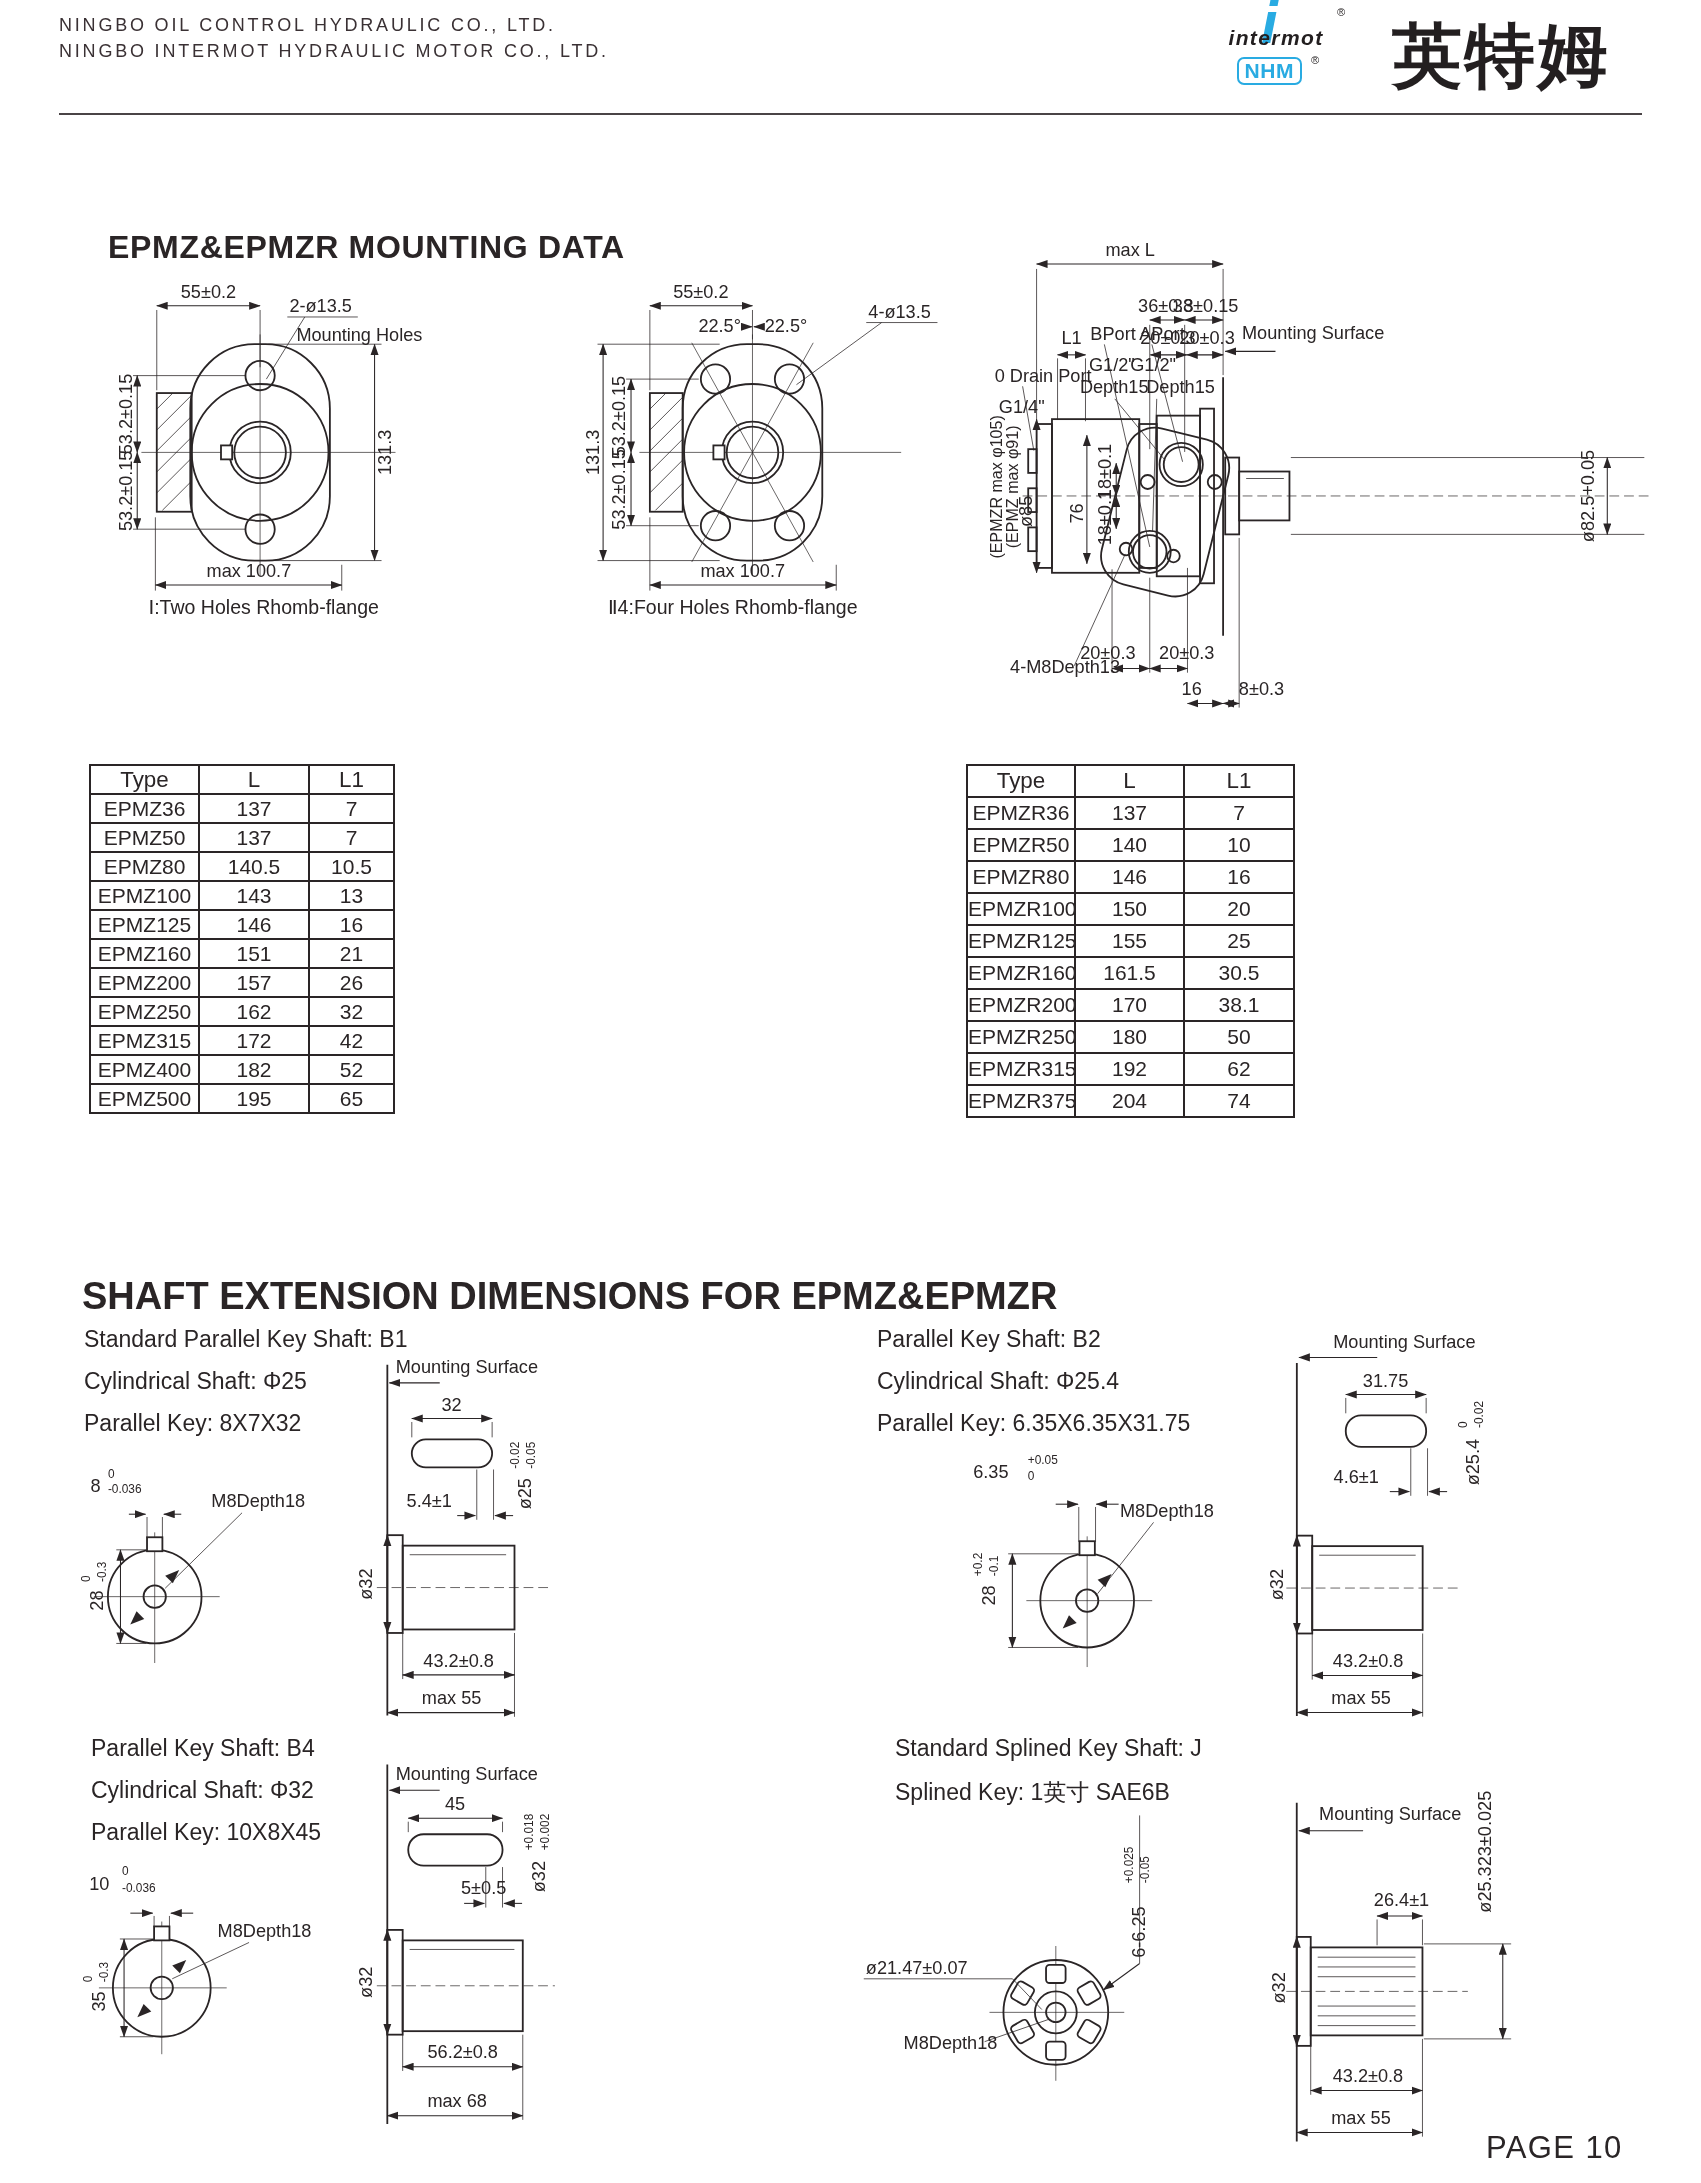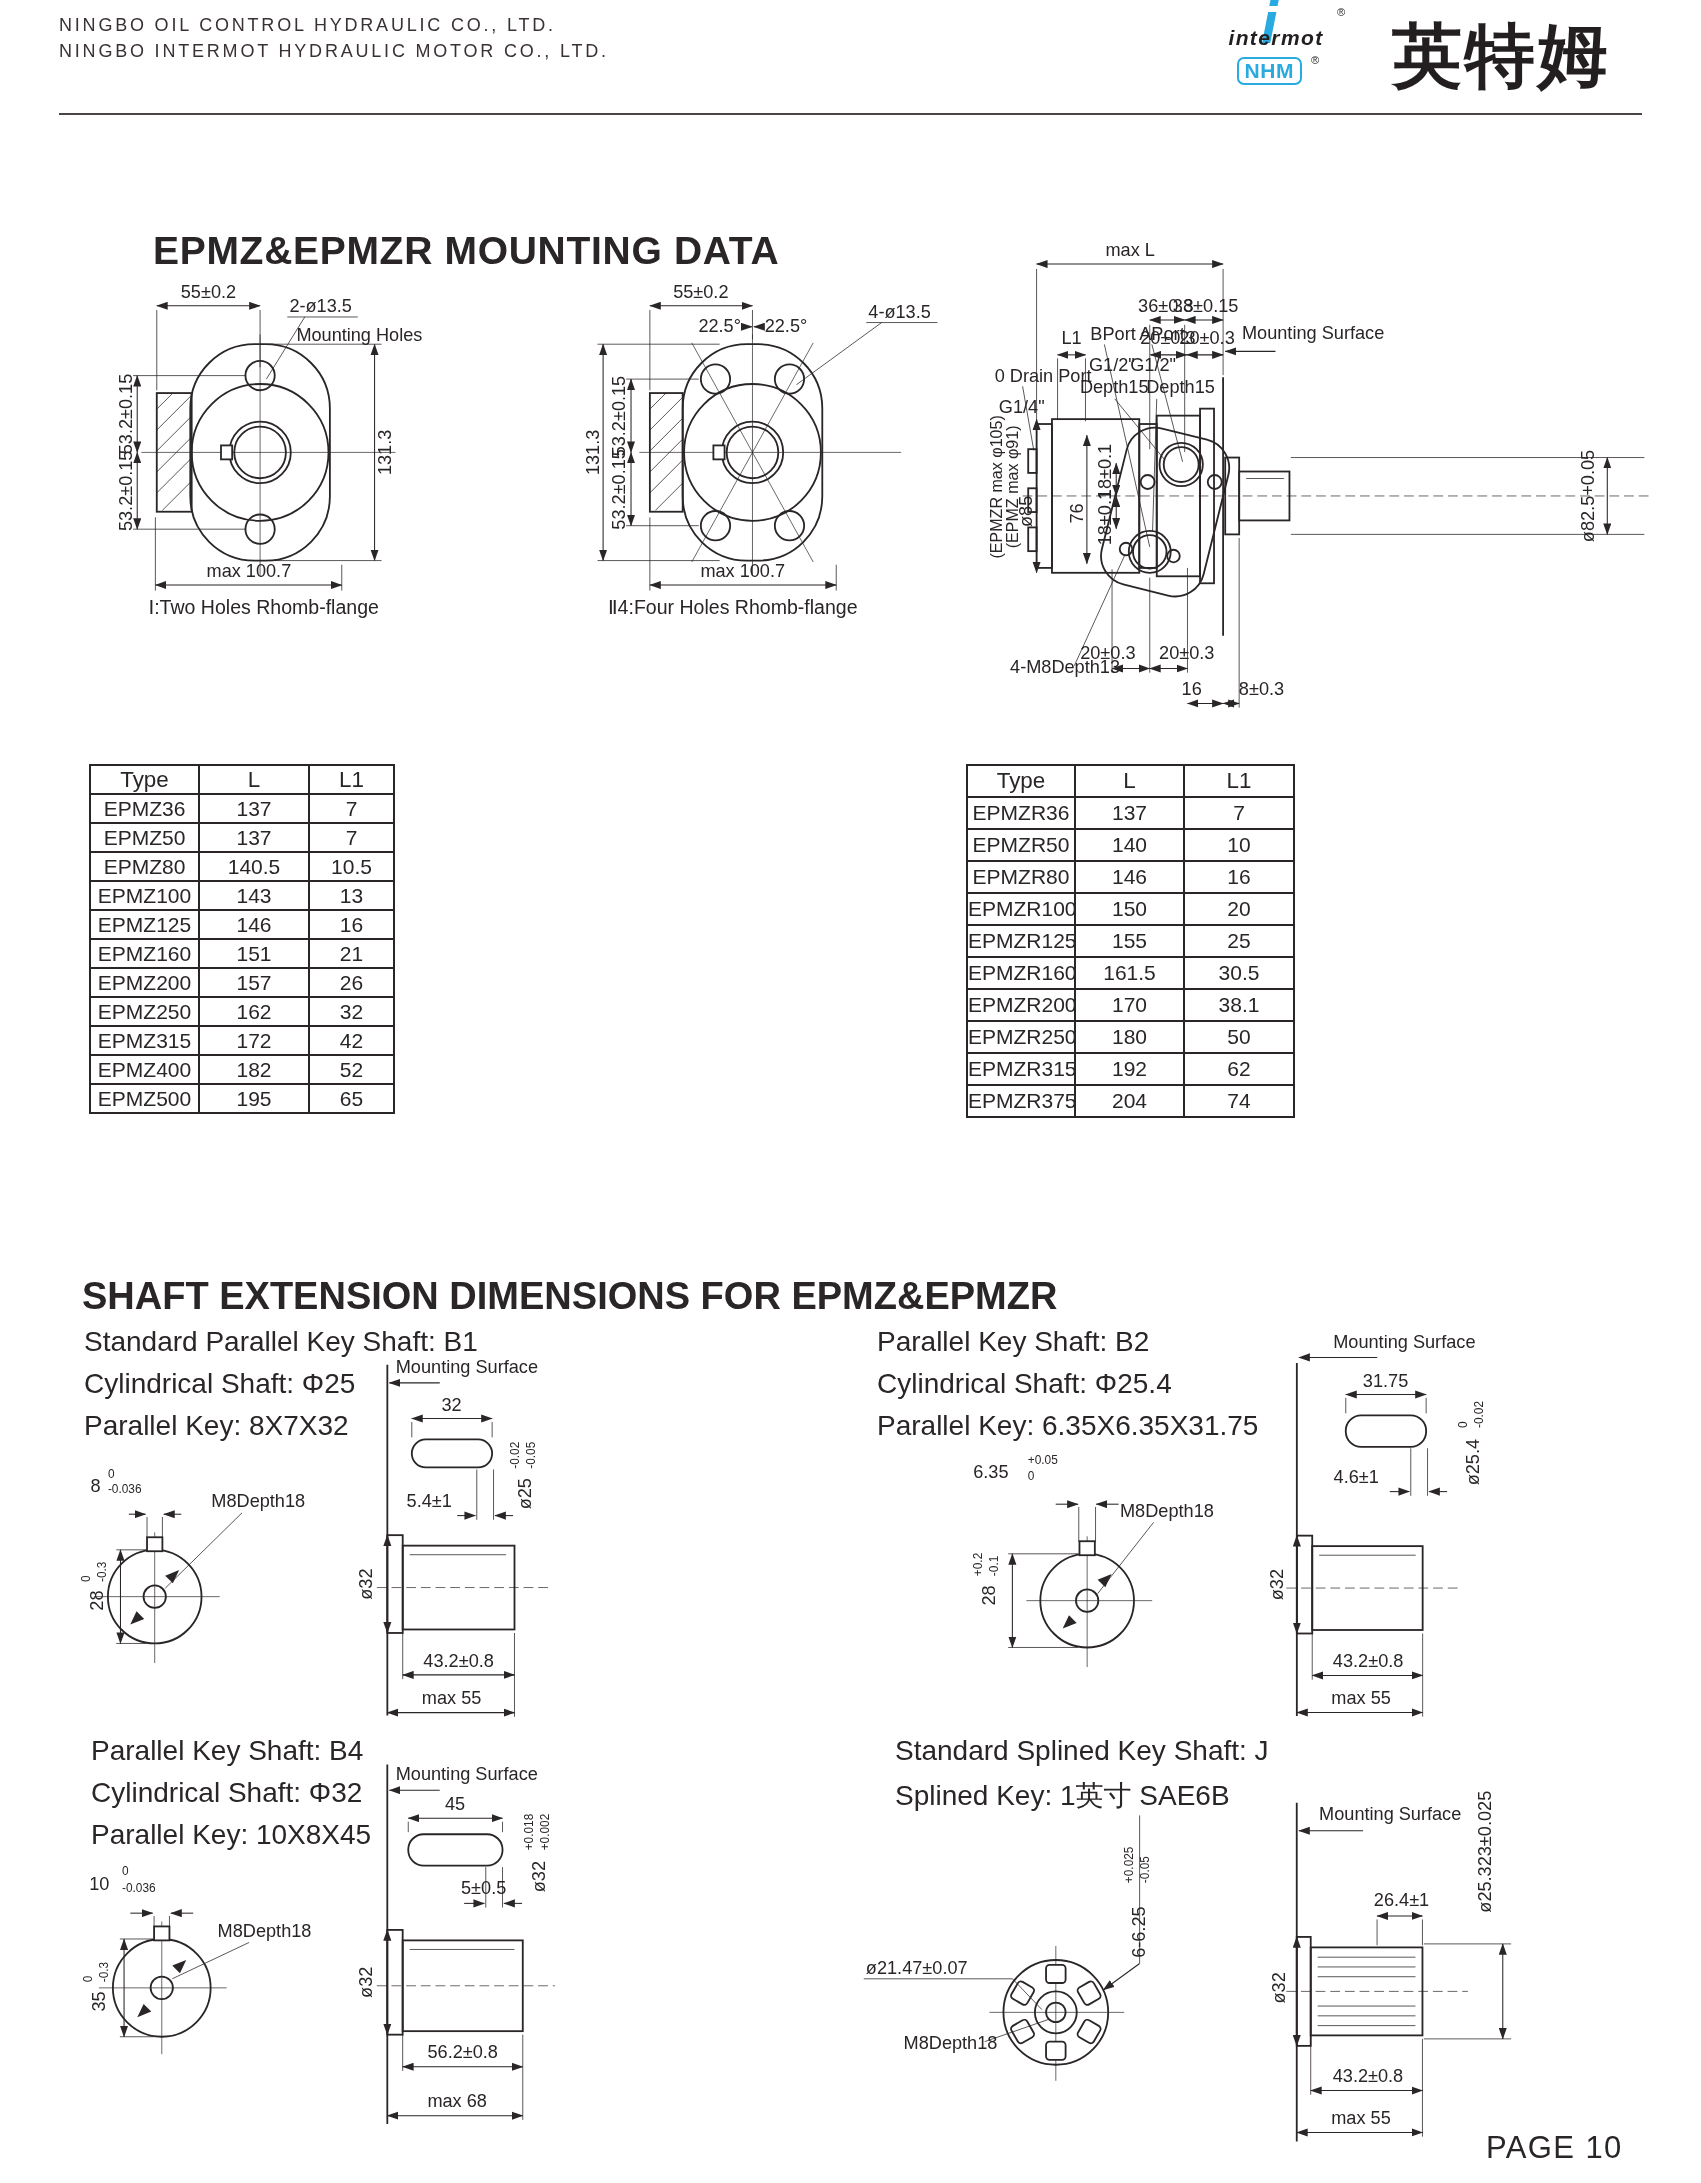--- a/index.html
+++ b/index.html
@@ -1,23 +1,23 @@
 <!DOCTYPE html>
 <html style="font-size:11.2px"><head>
 <meta charset="utf-8">
 <style>
   html,body{margin:0;padding:0;background:#888;}
   .page{position:relative;width:1701px;height:2183px;background:#ffffff;overflow:hidden;
         font-family:"Liberation Sans","DejaVu Sans",sans-serif;color:#2a2526;}
   .abs{position:absolute;white-space:nowrap;}
   .company{font-size:18px;letter-spacing:2.8px;color:#3a3134;}
   .rule{position:absolute;background:#4a4446;}
-  .h1{font-size:39px;font-weight:bold;letter-spacing:0.7px;margin-left:45px;}
+  .h1{font-size:32px;font-weight:bold;letter-spacing:0.7px;}
   .h2{font-size:38px;font-weight:bold;letter-spacing:0px;}
-  .specline{font-size:28px;}
+  .specline{font-size:23px;}
   .pagenum{font-size:31px;letter-spacing:1.4px;}
   
   .logo-brand{font-size:21px;font-weight:bold;font-style:italic;letter-spacing:1.4px;color:#231f20;}
   .logo-i{font-size:60px;font-weight:bold;font-style:italic;color:#29abe2;line-height:1;}
   .logo-reg{font-size:11.2px;color:#231f20;}
   .logo-nhm{font-size:21px;font-weight:bold;color:#29abe2;border:2.8px solid #29abe2;border-radius:7px;padding:0 5.6px;letter-spacing:0.7px;}
   .logo-cn{font-size:70px;font-weight:bold;color:#231f20;letter-spacing:2.8px;font-family:"DejaVu Sans","Liberation Sans",sans-serif;}
   
   .dtable{position:absolute;border-collapse:collapse;table-layout:fixed;background:#fff;}
   .dtable th,.dtable td{border:2.1px solid #2a2526;text-align:center;font-weight:normal;

